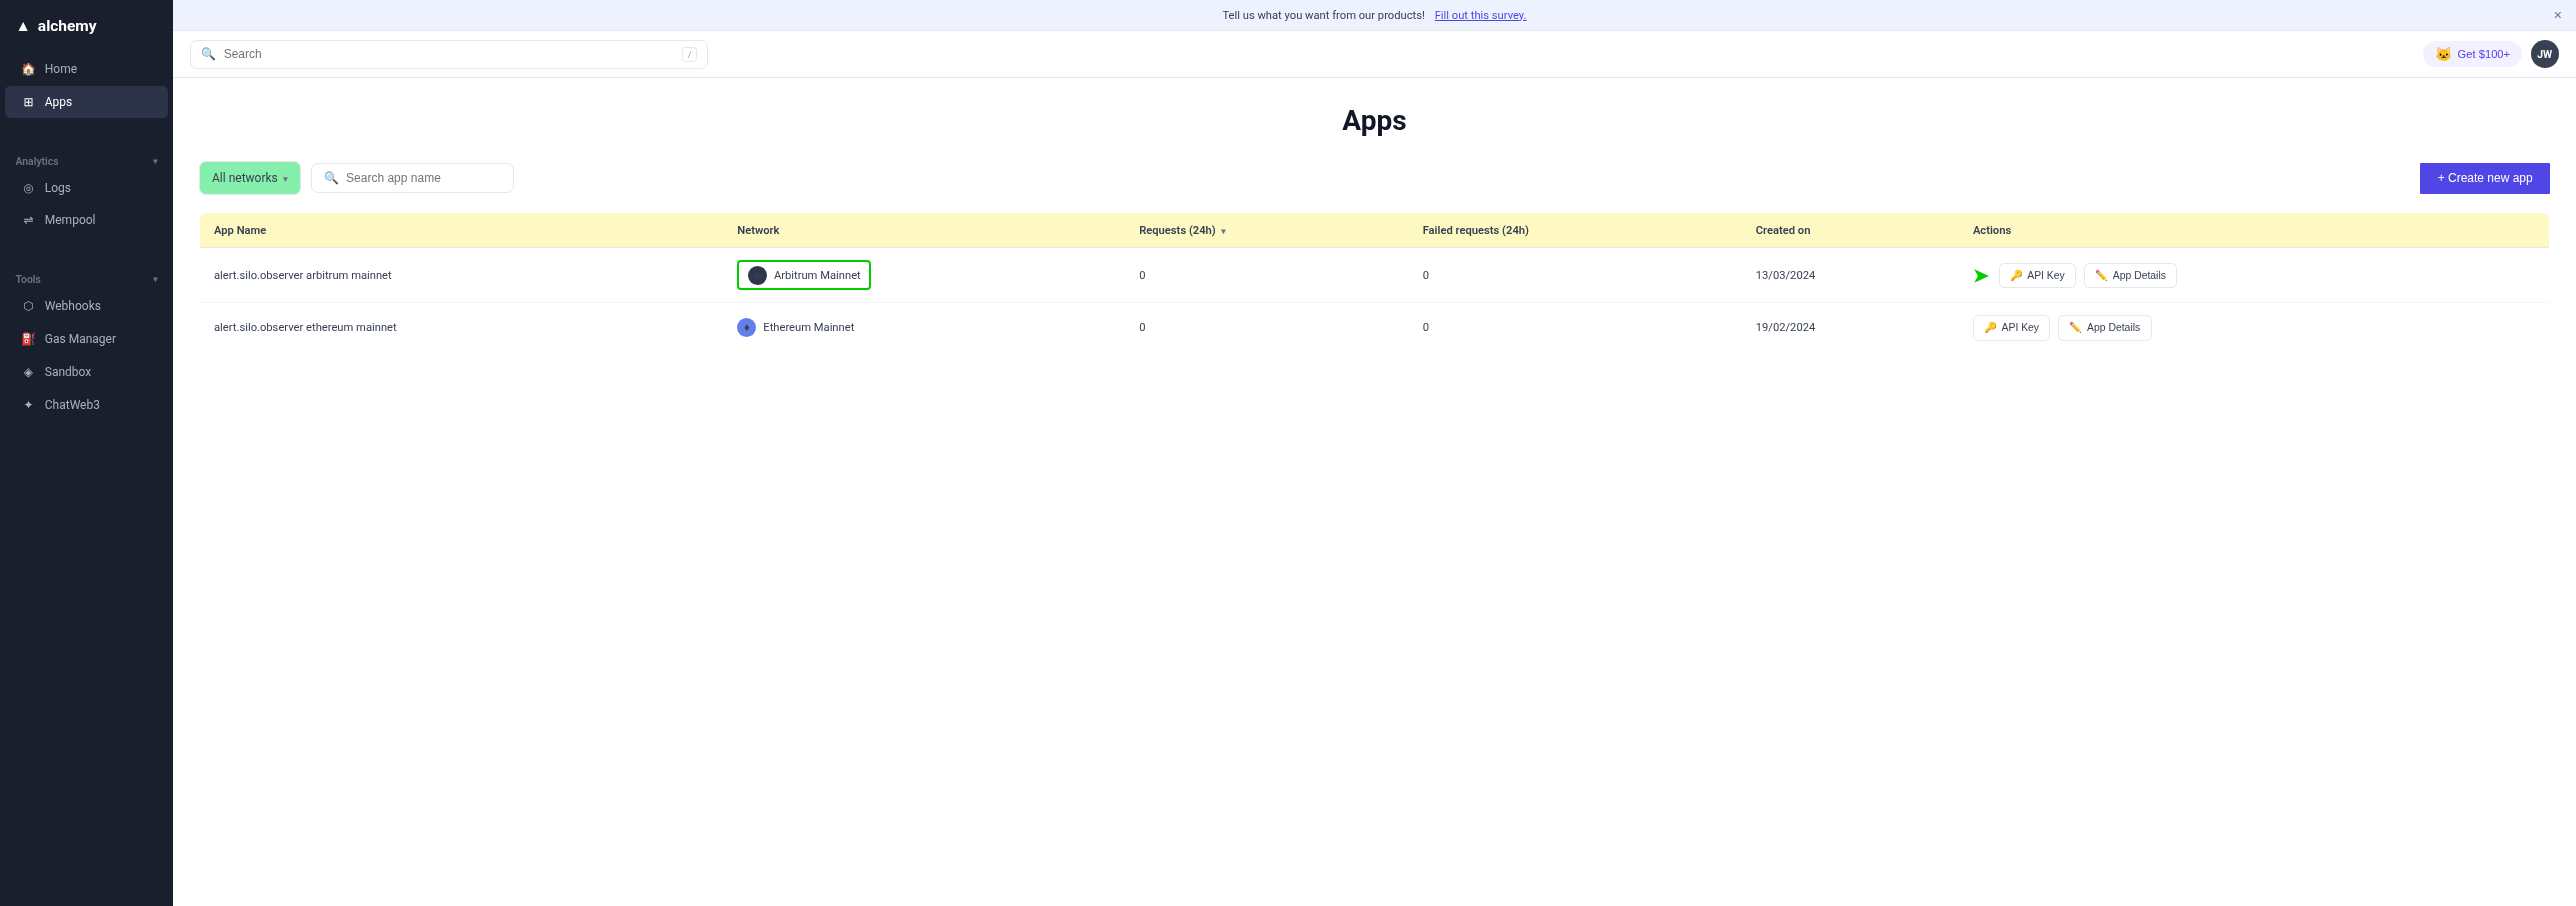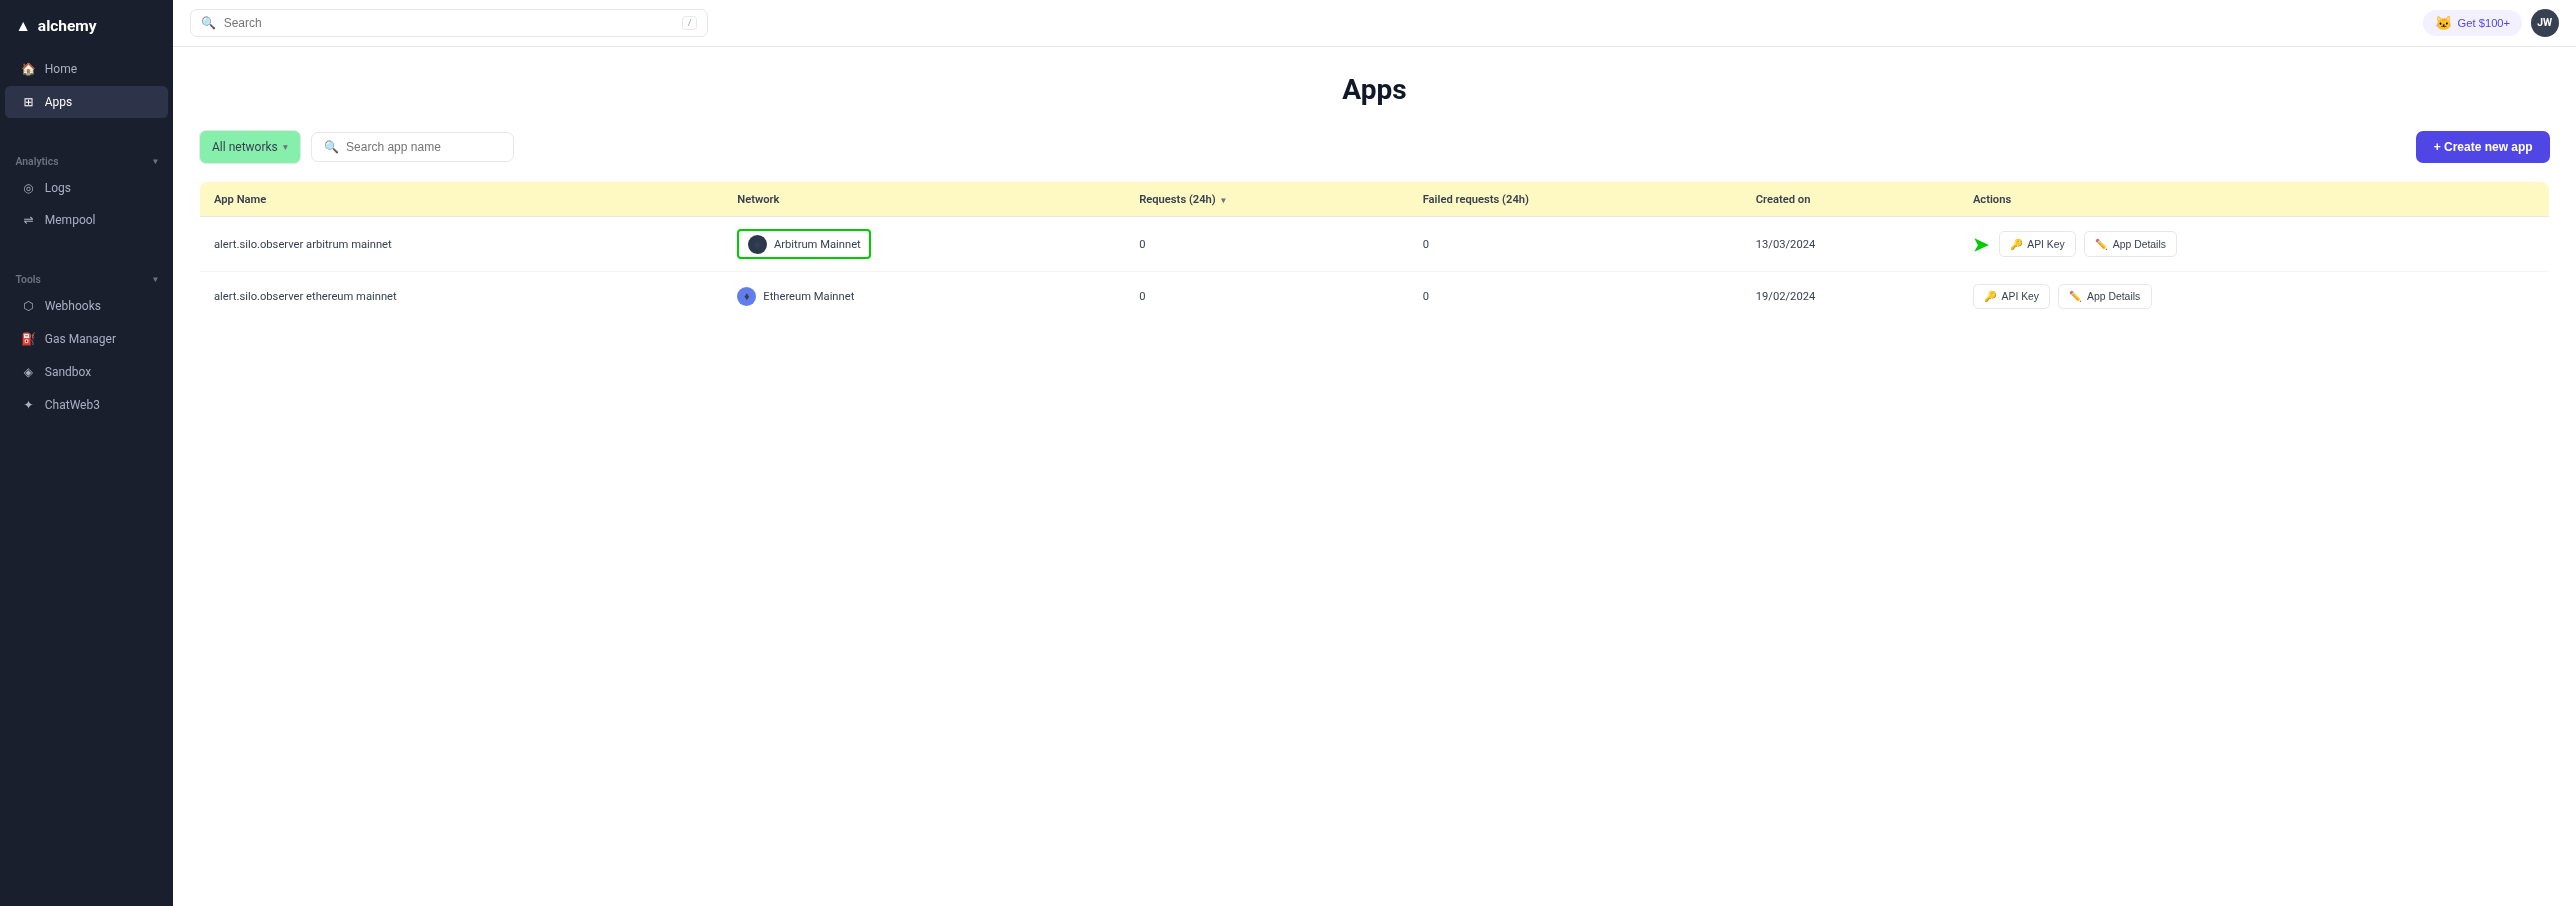--- a/index.html
+++ b/index.html
@@ -211,24 +211,24 @@
       width: 100%;
     }
     .create-btn {
       margin-left: auto;
       display: flex;
       align-items: center;
       gap: 5.2px;
       background: #4f46e5;
       color: #fff;
       border: none;
-      border-radius: 7px;
+      border-radius: 1px;
       padding: 8.6px 17.3px;
       font-size: 12px;
-      font-weight: 700;
+      font-weight: 400;
       cursor: pointer;
     }
 
     
     .apps-table {
       width: 100%;
       border-collapse: collapse;
       border: 0.9px solid #e5e7eb;
       border-radius: 8.6px;
       overflow: hidden;
@@ -362,20 +362,26 @@
   </div>
 
   <div class="sidebar-nav-item">
     <span class="sidebar-icon">✦</span>
     <span>ChatWeb3</span>
   </div>
 </div>
 
 <div class="main">
 
+  <div class="banner">
+    <span>Tell us what you want from our products!</span>
+    &nbsp;
+    <a>Fill out this survey.</a>
+    <button class="banner-close">×</button>
+  </div>
 
   <div class="topbar">
     <div class="search-box">
       <span style="color:#9ca3af; font-size:12px;">🔍</span>
       <input type="text" placeholder="Search" style="">
       <span class="search-shortcut">/</span>
     </div>
     <div class="topbar-right">
       <button class="get-money-btn">
         <span class="emoji-avatar">🐱</span>

